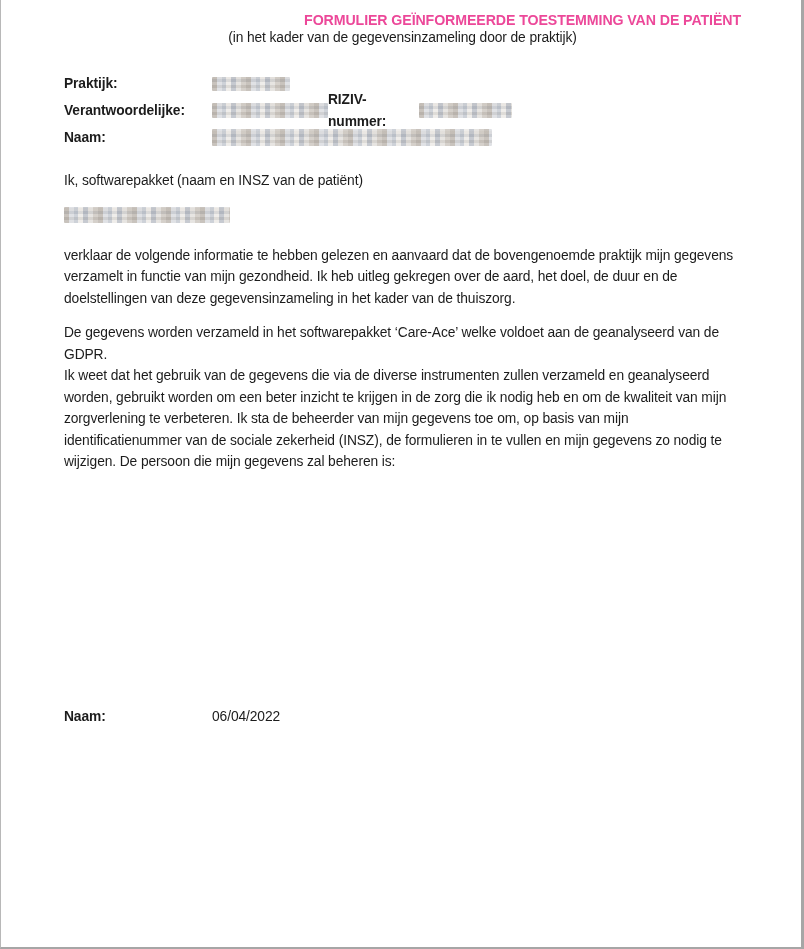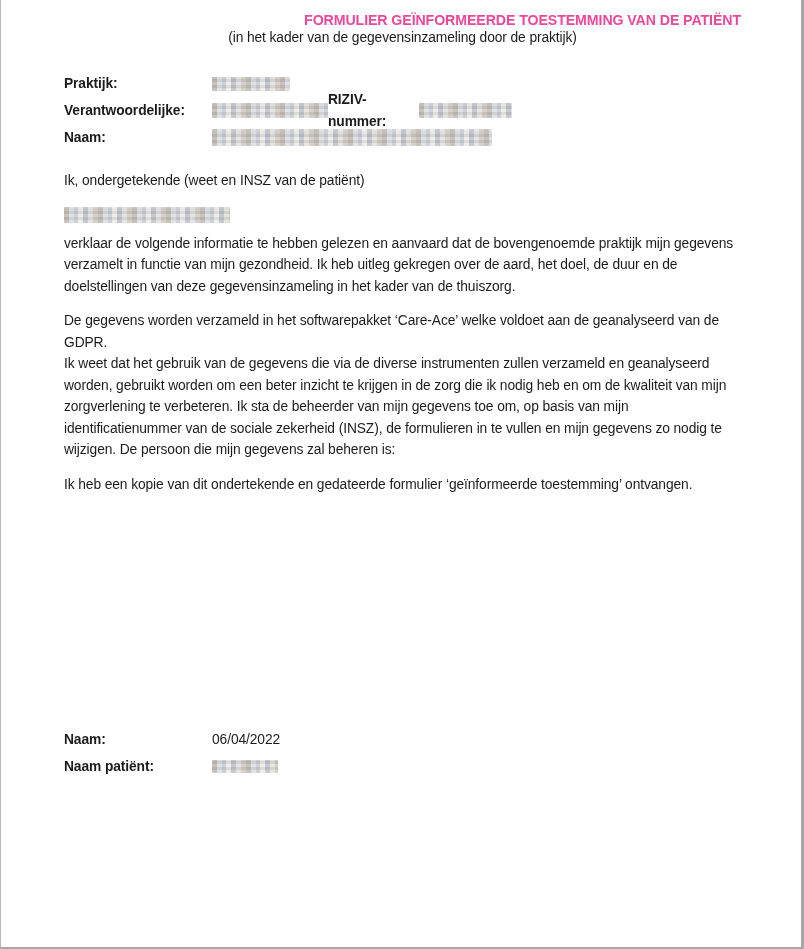--- a/index.html
+++ b/index.html
@@ -34,21 +34,21 @@
     text-align: center;
     margin-top: 0;
     line-height: 18px;
   }
   .fields { margin-top: 23px; }
   .frow { display: flex; align-items: center; height: 27px; }
   .flabel { font-weight: 700; width: 148px; flex: none; }
   .riziv-label { font-weight: 700; width: 91px; flex: none; }
   p { margin: 0; }
   .intro { margin-top: 19px; }
-  .p1 { margin-top: 10px; }
+  .p1 { margin-top: 22px; }
   .p2 { margin-top: 13px; }
   .p3 { }
   .manager { margin-top: 14px; }
   .p4 { margin-top: 25px; }
   .p5 { margin-top: 13px; }
   .sig { margin-top: 231px; }
 
   
   .redact {
     display: inline-block;
@@ -99,39 +99,34 @@
         <span class="redact r-verantw"></span>
         <span class="riziv-label">RIZIV-nummer:</span>
         <span class="redact r-riziv"></span>
       </div>
       <div class="frow">
         <span class="flabel">Naam:</span>
         <span class="redact r-adres"></span>
       </div>
     </div>
 
-    <p class="intro">Ik, ondergetekende (weet en INSZ van de patiënt)</p>
+    <p class="intro">Ik, softwarepakket (naam en INSZ van de patiënt)</p>
 
     <span class="redact r-block r-insz"></span>
 
     <p class="p1">verklaar de volgende informatie te hebben gelezen en aanvaard dat de bovengenoemde praktijk mijn gegevens verzamelt in functie van mijn gezondheid. Ik heb uitleg gekregen over de aard, het doel, de duur en de doelstellingen van deze gegevensinzameling in het kader van de thuiszorg.</p>
 
     <p class="p2">De gegevens worden verzameld in het softwarepakket ‘Care-Ace’ welke voldoet aan de geanalyseerd van de GDPR.</p>
 
     <p class="p3">Ik weet dat het gebruik van de gegevens die via de diverse instrumenten  zullen verzameld en geanalyseerd worden, gebruikt worden om een beter inzicht te krijgen in de zorg die ik nodig heb en om de kwaliteit van mijn zorgverlening te verbeteren. Ik sta de beheerder van mijn gegevens toe om, op basis van mijn identificatienummer van de sociale zekerheid (INSZ), de formulieren in te vullen en mijn gegevens zo nodig te wijzigen. De persoon die mijn gegevens zal beheren is:</p>
 
 
 
-    <p class="p5">Ik heb een kopie van dit ondertekende en gedateerde formulier ‘geïnformeerde toestemming’ ontvangen.</p>
 
     <div class="sig">
       <div class="frow">
         <span class="flabel">Naam:</span>
         <span>06/04/2022</span>
-      </div>
-      <div class="frow">
-        <span class="flabel">Naam patiënt:</span>
-        <span class="redact r-naam"></span>
       </div>
     </div>
 
   </div>
 </div>
 
 </body></html>

